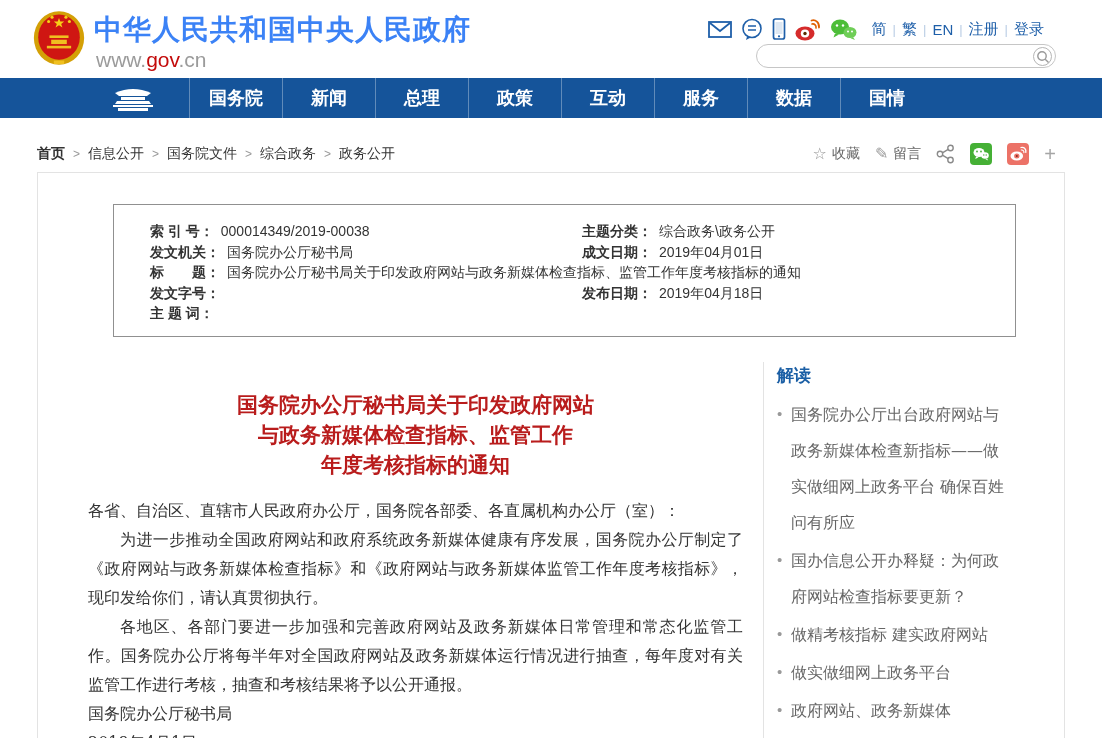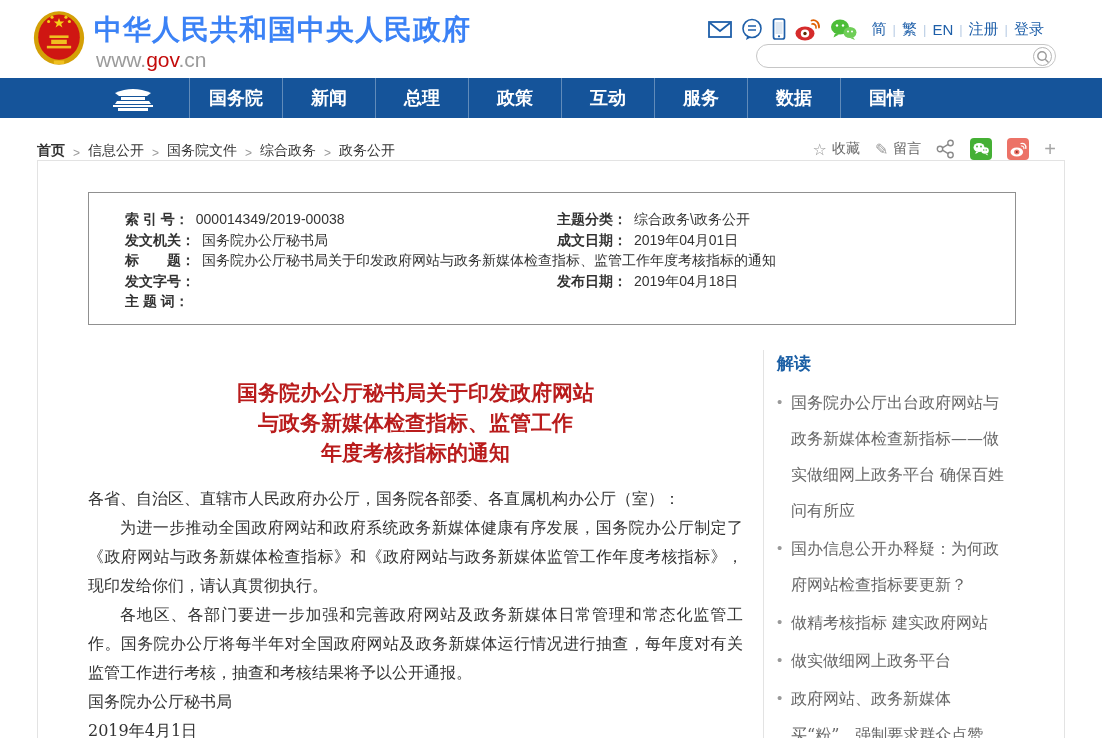--- a/index.html
+++ b/index.html
@@ -26,36 +26,36 @@
   .search-bar input { position: absolute; left: 12px; top: 1px; width: 255px; height: 20px; border: none; outline: none; font-size: 13px; background: transparent; }
   .search-btn { position: absolute; right: 3px; top: 2px; width: 19px; height: 19px; border-radius: 50%; border: 1px solid #b5b5b5; background: #fff; padding: 0; display: flex; align-items: center; justify-content: center; cursor: pointer; }
 
   
   .nav { height: 40px; background: #15549a; display: flex; padding-left: 15px; }
   .nav-spacer { width: 62px; }
   .nav-home { width: 112px; display: flex; align-items: center; justify-content: center; cursor: pointer; }
   .nav-item { width: 93px; line-height: 40px; text-align: center; color: #fff; font-size: 18px; font-weight: bold; border-left: 1px solid rgba(255,255,255,.32); cursor: pointer; }
 
   
-  .crumb-bar { height: 42px; display: flex; align-items: flex-end; padding: 5px 46px 0 37px; font-size: 14px; color: #333; }
+  .crumb-bar { height: 42px; display: flex; align-items: center; padding: 5px 46px 0 37px; font-size: 14px; color: #333; margin-top: 12px; }
   .crumb { cursor: pointer; }
   .crumb-home { font-weight: bold; }
   .crumb-sep { color: #999; margin: 0 8px; font-size: 12px; }
   .bc-tools { margin-left: auto; display: flex; align-items: center; gap: 15px; color: #666; font-size: 14px; }
   .bc-tool { display: inline-flex; align-items: center; gap: 5px; cursor: pointer; }
   .glyph-icon { color: #999; font-size: 16px; }
   .tool-square { width: 22px; height: 22px; border-radius: 4px; display: inline-flex; align-items: center; justify-content: center; cursor: pointer; }
   .sq-wechat { background: #45b035; }
   .sq-weibo { background: #ec7267; }
   .tool-plus { color: #a5a5a5; font-size: 20px; font-weight: 400; cursor: pointer; line-height: 20px; }
 
   
   .wrapper { margin-left: 37px; width: 1028px; border: 1px solid #e3e3e3; border-bottom: none; height: 579px; }
 
-  .meta-box { margin: 31px 48px 0 50px; border: 1px solid #909090; padding: 16px 0 12px; font-size: 14px; }
+  .meta-box { margin: 31px 48px 0 75px; border: 1px solid #909090; padding: 16px 0 12px; font-size: 14px; }
   .meta-row { display: flex; line-height: 20.5px; }
   .m-left { width: 468px; padding-left: 36px; display: flex; flex-shrink: 0; }
   .m-right { flex: 1; display: flex; }
   .m-full { padding-left: 36px; display: flex; }
   .m-label { font-weight: bold; white-space: pre; color: #333; }
   .m-value { margin-left: 7px; white-space: nowrap; color: #333; }
 
   .columns { display: flex; margin-top: 25px; }
   .article { width: 725px; padding: 0 20px 0 50px; flex-shrink: 0; }
   .art-title { font-family: "DejaVu Serif", "Liberation Serif", serif; font-size: 21px; font-weight: bold; text-align: center; line-height: 30px; margin: 28px 0 16px; color: #b91c1c; }

